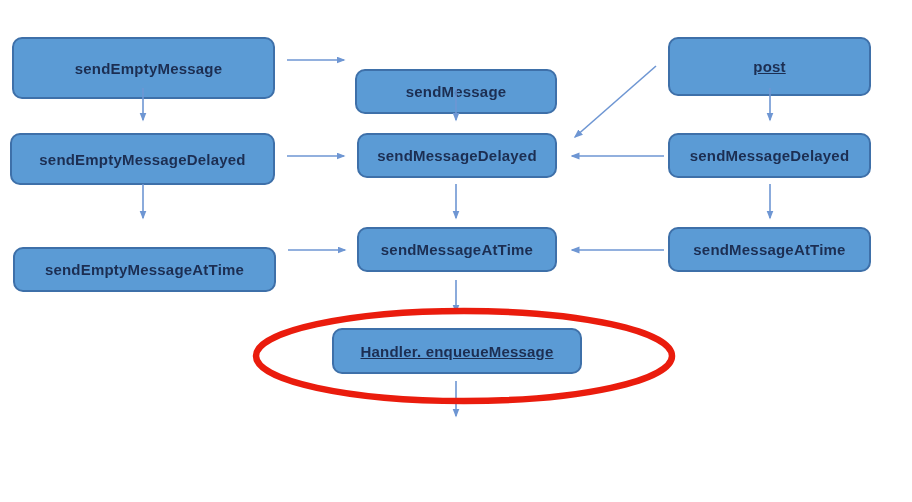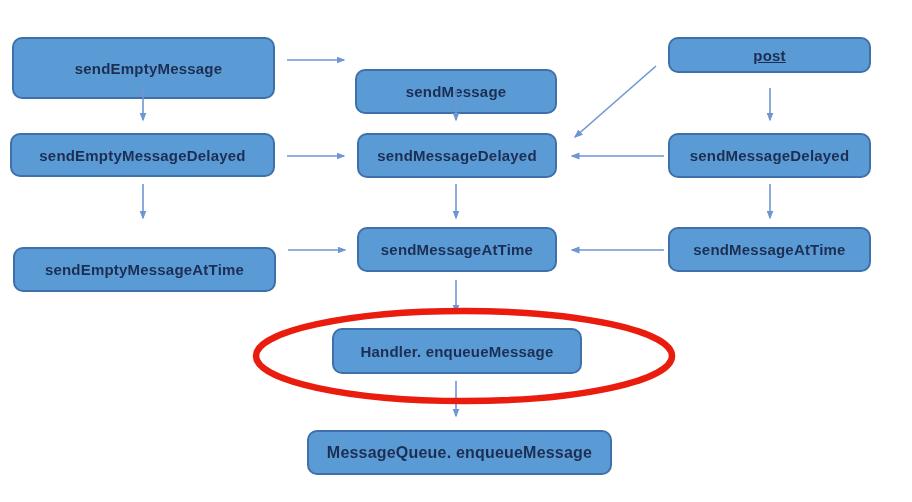--- a/index.html
+++ b/index.html
@@ -85,27 +85,26 @@
     <line x1="664" y1="156" x2="572" y2="156" marker-end="url(#ah)"></line>
     <line x1="664" y1="250" x2="572" y2="250" marker-end="url(#ah)"></line>
 
     <line x1="656" y1="66" x2="575" y2="137" marker-end="url(#ah)"></line>
 
     <ellipse class="highlight" cx="464" cy="356" rx="208" ry="45"></ellipse>
   </svg>
 
   <div class="node" style="left:12px;  top:37px;  width:263px; height:62px;padding-left:10px;">sendEmptyMessage</div>
   <div class="node" style="left:355px; top:37px;  width:202px; height:45px;margin-top:32px;">sendMessage</div>
-  <div class="node" style="left:668px; top:37px;  width:203px; height:36px;text-decoration:underline;">post</div>
+  <div class="node" style="left:668px; top:37px;  width:203px; height:59px;text-decoration:underline;">post</div>
 
-  <div class="node" style="left:10px;  top:133px; width:265px; height:44px;">sendEmptyMessageDelayed</div>
+  <div class="node" style="left:10px;  top:133px; width:265px; height:52px;">sendEmptyMessageDelayed</div>
   <div class="node" style="left:357px; top:133px; width:200px; height:45px;">sendMessageDelayed</div>
   <div class="node" style="left:668px; top:133px; width:203px; height:45px;">sendMessageDelayed</div>
 
   <div class="node" style="left:13px;  top:227px; width:263px; height:45px;margin-top:20px;">sendEmptyMessageAtTime</div>
   <div class="node" style="left:357px; top:227px; width:200px; height:45px;">sendMessageAtTime</div>
   <div class="node" style="left:668px; top:227px; width:203px; height:45px;">sendMessageAtTime</div>
 
-  <div class="node" style="left:332px; top:328px; width:250px; height:46px;">Handler. enqueueMessage</div>
+  <div class="node" style="left:332px; top:328px; width:250px; height:46px;text-decoration:underline;">Handler. enqueueMessage</div>
 
-  <div class="node" style="left:307px; top:430px; width:305px; height:45px; font-size:16px;">MessageQueue. enqueueMessage</div>
 
 </div>
 
 </body></html>

